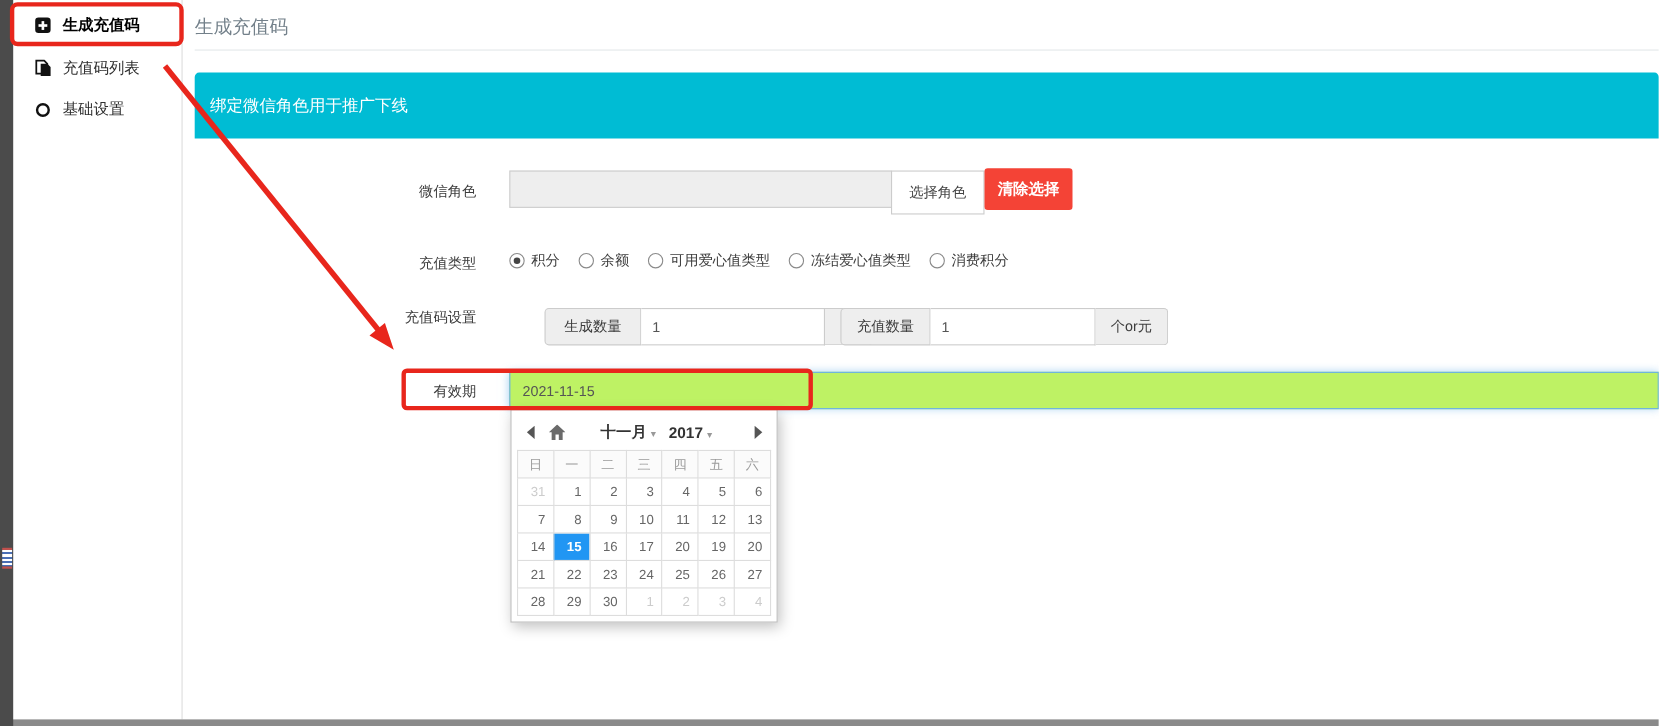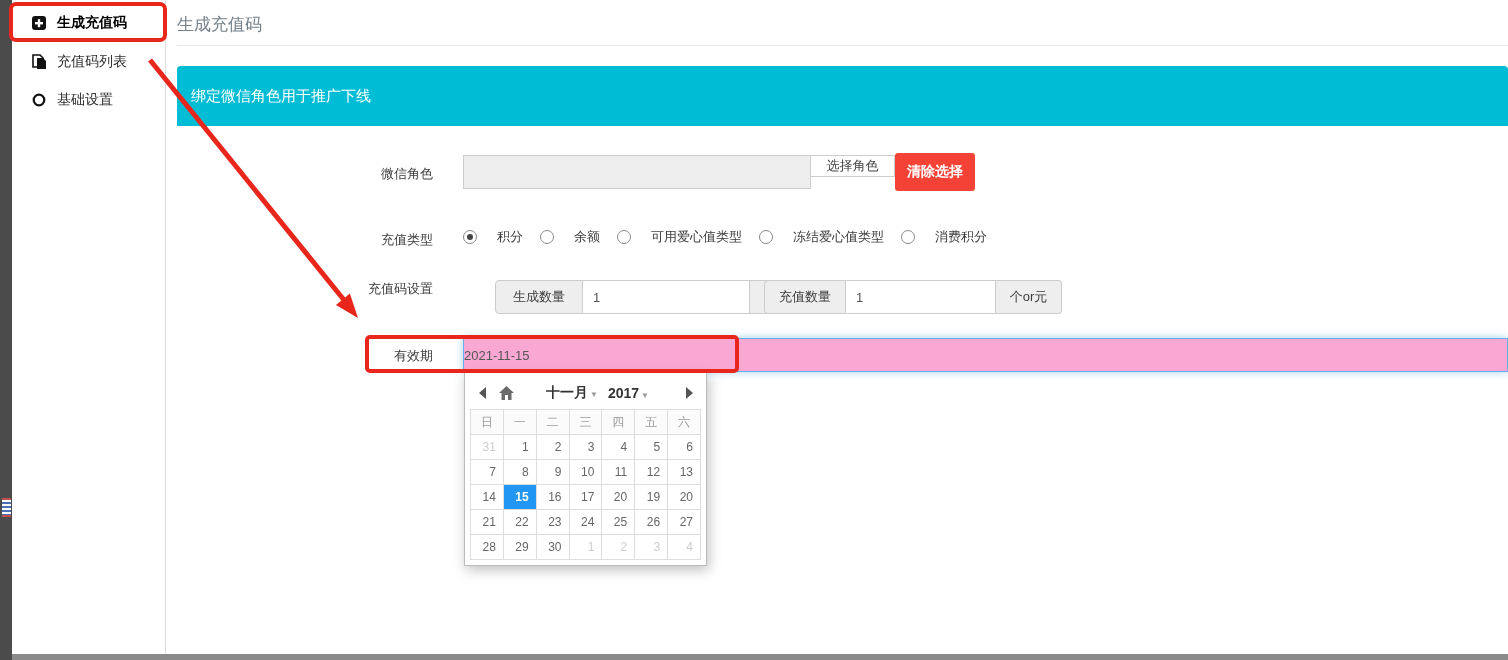--- a/index.html
+++ b/index.html
@@ -27,40 +27,40 @@
   .panel-heading { position:absolute; left:177px; right:0; top:66px; height:60px; border-radius:4px 4px 0 0;
     color:#fff; font-size:15px; display:flex; align-items:center; padding-left:14px; z-index:2; }
   
   .form-label { position:absolute; width:160px; left:273px; text-align:right; font-size:13px; color:#3c3c3c; z-index:2; }
   .lbl-wechat   { top:165px; }
   .lbl-type     { top:231px; }
   .lbl-settings { top:280px; }
   .lbl-validity { top:347px; }
   .input-wechat { position:absolute; left:463px; top:155px; width:348px; height:34px; background:#eeeeee;
     border:1px solid #ccc; font-size:13px; color:#555; padding-left:10px; z-index:2; }
-  .btn-select { position:absolute; left:810px; top:155px; width:85px; height:22px; background:#fff;
+  .btn-select { position:absolute; left:810px; top:155px; width:85px; height:40px; background:#fff;
     border:1px solid #ccc; font-size:13px; color:#444; cursor:pointer; z-index:2; }
   .btn-clear { position:absolute; left:895px; top:153px; width:80px; height:38px; border:none; border-radius:3px;
     color:#fff; font-weight:bold; font-size:14px; cursor:pointer; z-index:2; }
   .radio-row { position:absolute; left:463px; top:229px; height:16px; display:flex; gap:17px; align-items:center;
     font-size:13px; color:#3c3c3c; z-index:2; }
-  .radio-opt { display:flex; align-items:center; gap:20px; cursor:pointer; }
+  .radio-opt { display:flex; align-items:center; gap:6px; cursor:pointer; }
   .radio-circle { width:14px; height:14px; border:1px solid #8a8a8a; border-radius:50%; background:#fff; position:relative; }
   .radio-circle.checked::after { content:""; position:absolute; left:3px; top:3px; right:3px; bottom:3px; border-radius:50%; background:#444; }
   .igroup { position:absolute; top:280px; height:34px; display:flex; z-index:2; }
   .g1 { left:463px;padding-left:32px; } .g2 { left:764px; }
   .addon { display:flex; align-items:center; justify-content:center; background:#eee; border:1px solid #ccc;
     font-size:13px; color:#3c3c3c; height:34px; }
   .addon-first { border-radius:4px 0 0 4px; }
   .addon-last  { border-left:none; border-radius:0 4px 4px 0; }
   .w88 { width:88px; } .w44 { width:44px; } .w82 { width:82px; } .w66 { width:66px; }
   .ig-input { border:1px solid #ccc; border-left:none; height:34px; padding-left:10px; font-size:13px; color:#555; background:#fff; }
   .ig-input.i1 { width:167px; } .ig-input.i2 { width:150px; }
-  .validity-input { position:absolute; left:463px; top:338px; right:0; height:34px; background:#f9a8d4;
-    border:1px solid #66afe9; box-shadow:0 0 8px rgba(102,175,233,.6); font-size:13px; color:#555; z-index:2; }
+  .validity-input { position:absolute; left:463px; top:338px; right:0; height:34px; background:#bef264;
+    border:1px solid #66afe9; box-shadow:0 0 8px rgba(102,175,233,.6); padding-left:11px; font-size:13px; color:#555; z-index:2; }
   
   .datepicker { position:absolute; left:464px; top:372px; width:243px; background:#fff; border:1px solid #bbb;
     box-shadow:2px 4px 12px rgba(0,0,0,.25); padding:5px; z-index:10; }
   .dp-header { display:flex; align-items:center; height:29px; font-size:14px; color:#444; }
   .dp-btn { width:24px; height:24px; display:flex; align-items:center; justify-content:center; cursor:pointer; color:#555; }
   .dp-title { flex:1; display:flex; align-items:center; justify-content:center; gap:10px; font-weight:bold; color:#333; }
   .dp-dd { display:flex; align-items:baseline; gap:2px; cursor:pointer; }
   .dp-caret { font-size:8px; color:#999; }
   .dp-table { border-collapse:collapse; margin-top:2px; }
   .dp-table th { width:33px; height:25px; border:1px solid #ddd; font-size:12px; font-weight:normal; color:#9a9a9a; text-align:center; background:#fbfbfb; }

